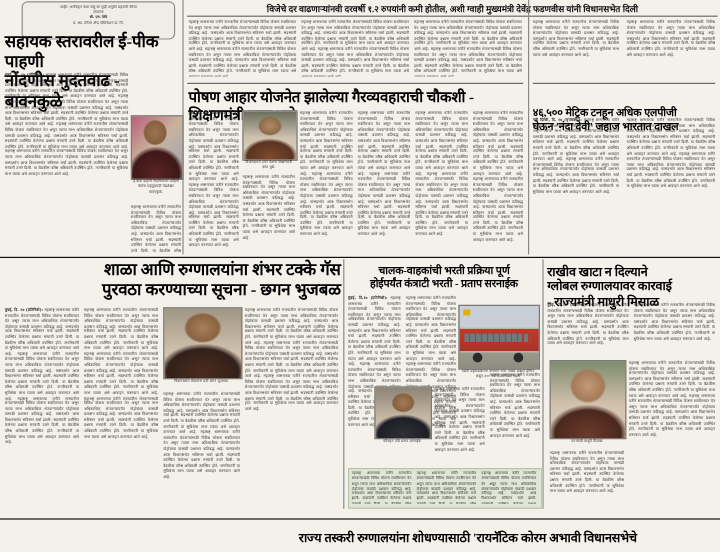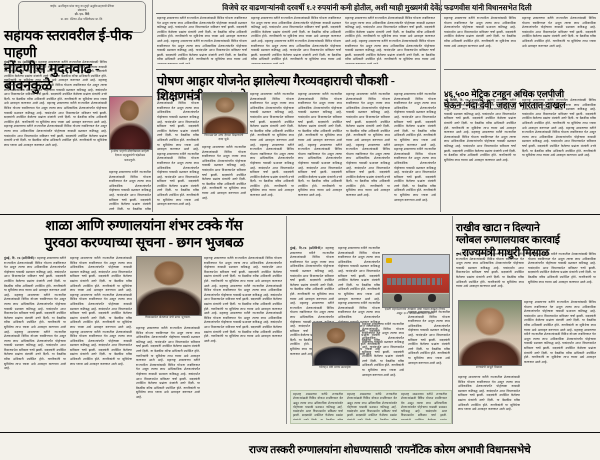--- a/index.html
+++ b/index.html
@@ -204,21 +204,21 @@
   <div class="abs body-col" style="left:522px;top:98px;width:74px;height:112px;">
     <span>महाराष्ट्र शासनाच्या वतीने राज्यातील शेतकऱ्यांसाठी विविध योजना राबविण्यात येत असून त्याचा लाभ अधिकाधिक शेतकऱ्यांपर्यंत पोहोचावा यासाठी प्रशासन कटिबद्ध आहे. यासंदर्भात आज विधानसभेत सविस्तर चर्चा झाली. सदस्यांनी उपस्थित केलेल्या प्रश्नांना मंत्र्यांनी उत्तरे दिली. या बैठकीस वरिष्ठ अधिकारी उपस्थित होते. नागरिकांनी या सुविधेचा लाभ घ्यावा असे आवाहन करण्यात आले आहे.</span>
     <span>महाराष्ट्र शासनाच्या वतीने राज्यातील शेतकऱ्यांसाठी विविध योजना राबविण्यात येत असून त्याचा लाभ अधिकाधिक शेतकऱ्यांपर्यंत पोहोचावा यासाठी प्रशासन कटिबद्ध आहे. यासंदर्भात आज विधानसभेत सविस्तर चर्चा झाली. सदस्यांनी उपस्थित केलेल्या प्रश्नांना मंत्र्यांनी उत्तरे दिली. या बैठकीस वरिष्ठ अधिकारी उपस्थित होते. नागरिकांनी या सुविधेचा लाभ घ्यावा असे आवाहन करण्यात आले आहे.</span>
   </div>
 
   <div class="abs hr-thick" style="left:0px;top:214px;width:600px;"></div>
 
   <div class="abs vrule" style="left:286px;top:216px;height:208px;"></div>
   <div class="abs vrule" style="left:452px;top:216px;height:208px;"></div>
 
-  <div class="abs hl hl-xl" style="left:4px;top:218px;width:280px;white-space:pre-line;text-align:center;">शाळा आणि रुग्णालयांना शंभर टक्के गॅस
+  <div class="abs hl hl-xl" style="left:4px;top:218px;width:280px;white-space:pre-line;text-align:right;">शाळा आणि रुग्णालयांना शंभर टक्के गॅस
 पुरवठा करण्याच्या सूचना - छगन भुजबळ</div>
 
   <div class="abs body-col" style="left:4px;top:256px;width:62px;height:168px;">
     <span class="dateline">मुंबई, दि. १७ (प्रतिनिधी):</span>
     <span>महाराष्ट्र शासनाच्या वतीने राज्यातील शेतकऱ्यांसाठी विविध योजना राबविण्यात येत असून त्याचा लाभ अधिकाधिक शेतकऱ्यांपर्यंत पोहोचावा यासाठी प्रशासन कटिबद्ध आहे. यासंदर्भात आज विधानसभेत सविस्तर चर्चा झाली. सदस्यांनी उपस्थित केलेल्या प्रश्नांना मंत्र्यांनी उत्तरे दिली. या बैठकीस वरिष्ठ अधिकारी उपस्थित होते. नागरिकांनी या सुविधेचा लाभ घ्यावा असे आवाहन करण्यात आले आहे.</span>
     <span>महाराष्ट्र शासनाच्या वतीने राज्यातील शेतकऱ्यांसाठी विविध योजना राबविण्यात येत असून त्याचा लाभ अधिकाधिक शेतकऱ्यांपर्यंत पोहोचावा यासाठी प्रशासन कटिबद्ध आहे. यासंदर्भात आज विधानसभेत सविस्तर चर्चा झाली. सदस्यांनी उपस्थित केलेल्या प्रश्नांना मंत्र्यांनी उत्तरे दिली. या बैठकीस वरिष्ठ अधिकारी उपस्थित होते. नागरिकांनी या सुविधेचा लाभ घ्यावा असे आवाहन करण्यात आले आहे.</span>
     <span>महाराष्ट्र शासनाच्या वतीने राज्यातील शेतकऱ्यांसाठी विविध योजना राबविण्यात येत असून त्याचा लाभ अधिकाधिक शेतकऱ्यांपर्यंत पोहोचावा यासाठी प्रशासन कटिबद्ध आहे. यासंदर्भात आज विधानसभेत सविस्तर चर्चा झाली. सदस्यांनी उपस्थित केलेल्या प्रश्नांना मंत्र्यांनी उत्तरे दिली. या बैठकीस वरिष्ठ अधिकारी उपस्थित होते. नागरिकांनी या सुविधेचा लाभ घ्यावा असे आवाहन करण्यात आले आहे.</span>
   </div>
   <div class="abs body-col" style="left:70px;top:256px;width:62px;height:168px;">
     <span>महाराष्ट्र शासनाच्या वतीने राज्यातील शेतकऱ्यांसाठी विविध योजना राबविण्यात येत असून त्याचा लाभ अधिकाधिक शेतकऱ्यांपर्यंत पोहोचावा यासाठी प्रशासन कटिबद्ध आहे. यासंदर्भात आज विधानसभेत सविस्तर चर्चा झाली. सदस्यांनी उपस्थित केलेल्या प्रश्नांना मंत्र्यांनी उत्तरे दिली. या बैठकीस वरिष्ठ अधिकारी उपस्थित होते. नागरिकांनी या सुविधेचा लाभ घ्यावा असे आवाहन करण्यात आले आहे.</span>
@@ -231,20 +231,22 @@
   <div class="abs body-col" style="left:136px;top:326px;width:64px;height:98px;">
     <span>महाराष्ट्र शासनाच्या वतीने राज्यातील शेतकऱ्यांसाठी विविध योजना राबविण्यात येत असून त्याचा लाभ अधिकाधिक शेतकऱ्यांपर्यंत पोहोचावा यासाठी प्रशासन कटिबद्ध आहे. यासंदर्भात आज विधानसभेत सविस्तर चर्चा झाली. सदस्यांनी उपस्थित केलेल्या प्रश्नांना मंत्र्यांनी उत्तरे दिली. या बैठकीस वरिष्ठ अधिकारी उपस्थित होते. नागरिकांनी या सुविधेचा लाभ घ्यावा असे आवाहन करण्यात आले आहे.</span>
     <span>महाराष्ट्र शासनाच्या वतीने राज्यातील शेतकऱ्यांसाठी विविध योजना राबविण्यात येत असून त्याचा लाभ अधिकाधिक शेतकऱ्यांपर्यंत पोहोचावा यासाठी प्रशासन कटिबद्ध आहे. यासंदर्भात आज विधानसभेत सविस्तर चर्चा झाली. सदस्यांनी उपस्थित केलेल्या प्रश्नांना मंत्र्यांनी उत्तरे दिली. या बैठकीस वरिष्ठ अधिकारी उपस्थित होते. नागरिकांनी या सुविधेचा लाभ घ्यावा असे आवाहन करण्यात आले आहे.</span>
   </div>
   <div class="abs body-col" style="left:204px;top:256px;width:78px;height:168px;">
     <span>महाराष्ट्र शासनाच्या वतीने राज्यातील शेतकऱ्यांसाठी विविध योजना राबविण्यात येत असून त्याचा लाभ अधिकाधिक शेतकऱ्यांपर्यंत पोहोचावा यासाठी प्रशासन कटिबद्ध आहे. यासंदर्भात आज विधानसभेत सविस्तर चर्चा झाली. सदस्यांनी उपस्थित केलेल्या प्रश्नांना मंत्र्यांनी उत्तरे दिली. या बैठकीस वरिष्ठ अधिकारी उपस्थित होते. नागरिकांनी या सुविधेचा लाभ घ्यावा असे आवाहन करण्यात आले आहे.</span>
     <span>महाराष्ट्र शासनाच्या वतीने राज्यातील शेतकऱ्यांसाठी विविध योजना राबविण्यात येत असून त्याचा लाभ अधिकाधिक शेतकऱ्यांपर्यंत पोहोचावा यासाठी प्रशासन कटिबद्ध आहे. यासंदर्भात आज विधानसभेत सविस्तर चर्चा झाली. सदस्यांनी उपस्थित केलेल्या प्रश्नांना मंत्र्यांनी उत्तरे दिली. या बैठकीस वरिष्ठ अधिकारी उपस्थित होते. नागरिकांनी या सुविधेचा लाभ घ्यावा असे आवाहन करण्यात आले आहे.</span>
     <span>महाराष्ट्र शासनाच्या वतीने राज्यातील शेतकऱ्यांसाठी विविध योजना राबविण्यात येत असून त्याचा लाभ अधिकाधिक शेतकऱ्यांपर्यंत पोहोचावा यासाठी प्रशासन कटिबद्ध आहे. यासंदर्भात आज विधानसभेत सविस्तर चर्चा झाली. सदस्यांनी उपस्थित केलेल्या प्रश्नांना मंत्र्यांनी उत्तरे दिली. या बैठकीस वरिष्ठ अधिकारी उपस्थित होते. नागरिकांनी या सुविधेचा लाभ घ्यावा असे आवाहन करण्यात आले आहे.</span>
   </div>
 
+  <div class="abs hl hl-sm" style="left:290px;top:220px;width:160px;white-space:pre-line;text-align:center;">चालक-वाहकांची भरती प्रक्रिया पूर्ण
+होईपर्यंत कंत्राटी भरती - प्रताप सरनाईक</div>
 
   <div class="abs body-col" style="left:290px;top:246px;width:44px;height:142px;">
     <span class="dateline">मुंबई, दि.१७ (प्रतिनिधी):</span>
     <span>महाराष्ट्र शासनाच्या वतीने राज्यातील शेतकऱ्यांसाठी विविध योजना राबविण्यात येत असून त्याचा लाभ अधिकाधिक शेतकऱ्यांपर्यंत पोहोचावा यासाठी प्रशासन कटिबद्ध आहे. यासंदर्भात आज विधानसभेत सविस्तर चर्चा झाली. सदस्यांनी उपस्थित केलेल्या प्रश्नांना मंत्र्यांनी उत्तरे दिली. या बैठकीस वरिष्ठ अधिकारी उपस्थित होते. नागरिकांनी या सुविधेचा लाभ घ्यावा असे आवाहन करण्यात आले आहे.</span>
     <span>महाराष्ट्र शासनाच्या वतीने राज्यातील शेतकऱ्यांसाठी विविध योजना राबविण्यात येत असून त्याचा लाभ अधिकाधिक शेतकऱ्यांपर्यंत पोहोचावा यासाठी प्रशासन कटिबद्ध आहे. यासंदर्भात आज विधानसभेत सविस्तर चर्चा झाली. सदस्यांनी उपस्थित केलेल्या प्रश्नांना मंत्र्यांनी उत्तरे दिली. या बैठकीस वरिष्ठ अधिकारी उपस्थित होते. नागरिकांनी या सुविधेचा लाभ घ्यावा असे आवाहन करण्यात आले आहे.</span>
   </div>
 
   <div class="abs photo frame pbus" style="left:382px;top:254px;width:66px;height:52px;">
     <div class="ph-inner-badge"></div>
     <div class="bus-win"></div>

